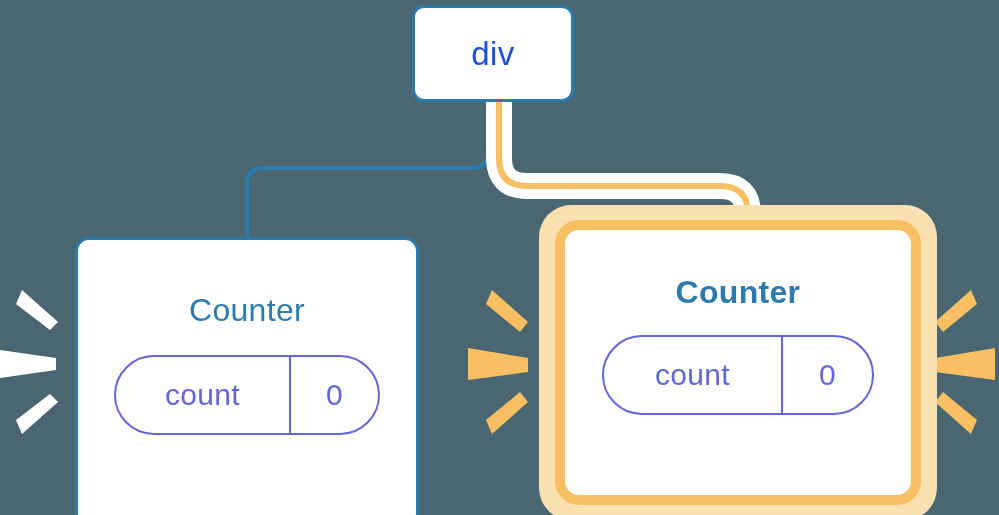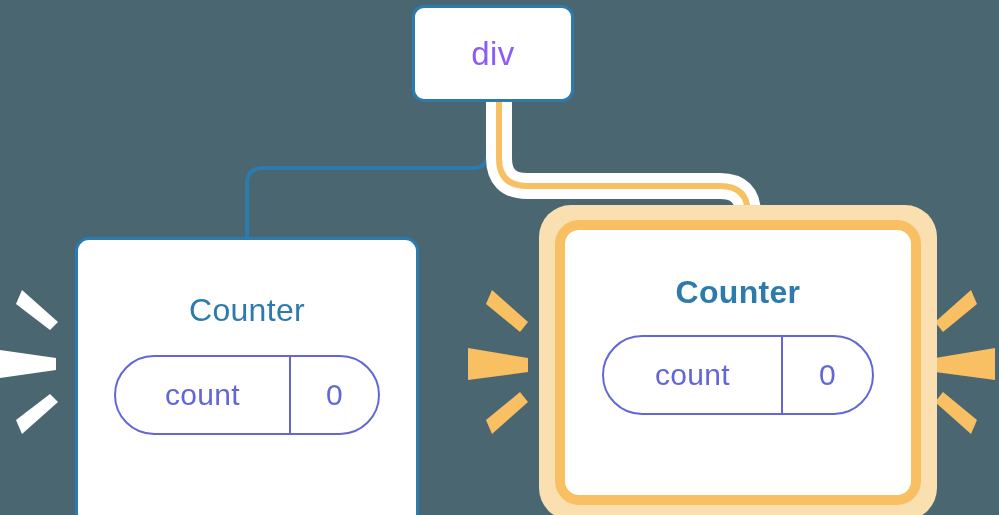--- a/index.html
+++ b/index.html
@@ -45,21 +45,21 @@
     left: 412px;
     top: 5px;
     width: 162px;
     height: 97px;
     border: 3px solid #2d7aad;
     border-radius: 12px;
     justify-content: center;
   }
   #div-node .node-title {
     font-size: 33px;
-    color: #8b5cf6;
+    color: #1d4ed8;
     letter-spacing: 0.5px;
     text-align: center;
   }
 
   
   #counter-left {
     left: 75px;
     top: 237px;
     width: 344px;
     height: 290px;

